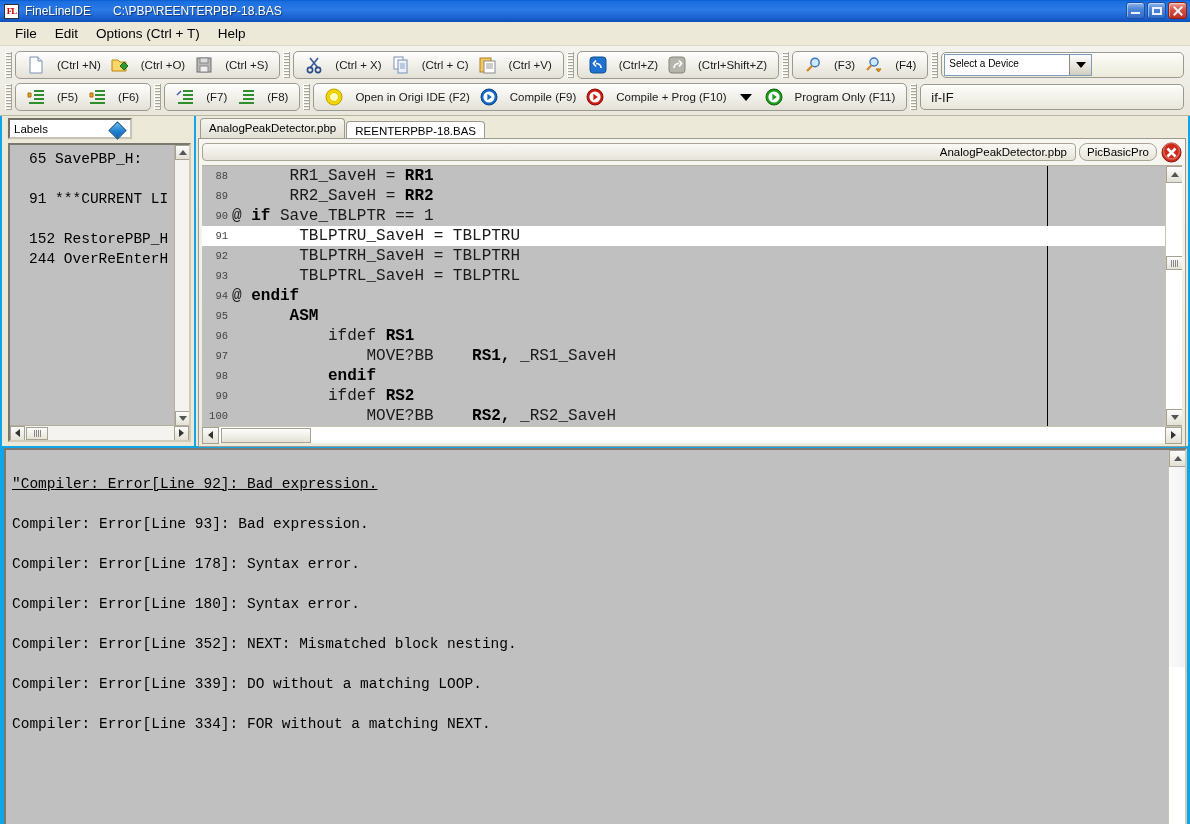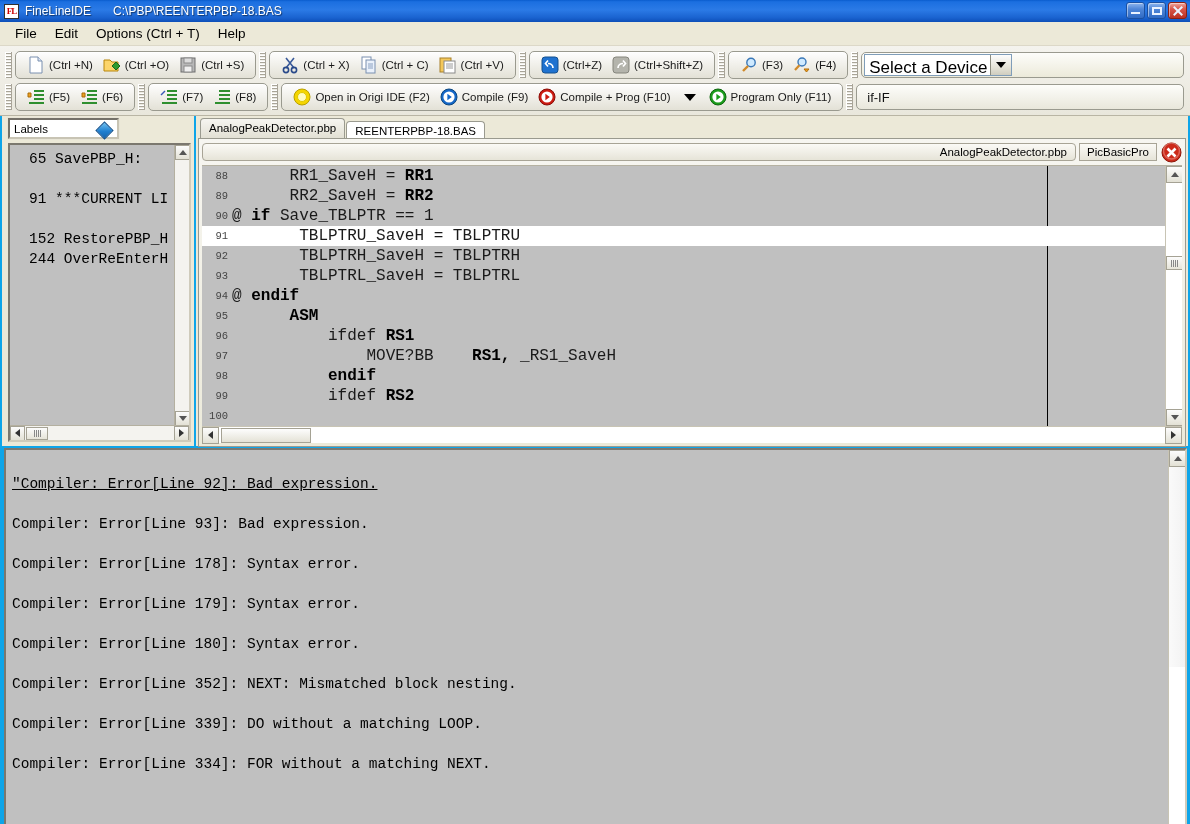--- a/index.html
+++ b/index.html
@@ -88,21 +88,21 @@
     display: flex; align-items: center;
     height: 28px;
     border: 1px solid #9a9a8f;
     border-radius: 5px;
     background: linear-gradient(180deg,#fefefe 0%,#f2f1ec 45%,#e3e1d6 100%);
     padding: 0 6px;
     box-shadow: inset 0 1px 0 #fff;
     flex: 0 0 auto;
   }
   .tbtn {
-    display: flex; align-items: center; gap: 4px;
+    display: flex; align-items: center; gap: 12px;
     padding: 0 5px; height: 24px;
     font-size: 11.5px; color: #1a1a1a;
     border-radius: 3px;
     white-space: nowrap;
     cursor: default;
   }
   .ico { width: 18px; height: 18px; flex: 0 0 auto; display:block; }
 
   
   .devwrap {
@@ -111,21 +111,21 @@
     border: 1px solid #9a9a8f; border-radius: 5px;
     background: linear-gradient(180deg,#fdfdfa 0%,#eceada 100%);
     flex: 1 1 auto; margin-right: 4px; padding: 0 2px;
   }
   .devcombo {
     display: flex; align-items: stretch;
     height: 22px; width: 148px;
     border: 1px solid #7f9db9; background: #fff;
   }
   .devcombo .dvtext {
-    flex: 1 1 auto; font-size: 17px; padding: 3px 4px; color:#000;
+    flex: 1 1 auto; font-size: 10px; padding: 3px 4px; color:#000;
     white-space: nowrap; overflow: hidden;
   }
   .devcombo .dvbtn {
     width: 22px; border-left: 1px solid #fff;
     background: linear-gradient(180deg,#fdfdfd 0%,#e6e4d8 60%,#cfcdbf 100%);
     border: 1px solid #8d8d80; border-right:none; border-top:none; border-bottom:none;
     display:flex; align-items:center; justify-content:center;
   }
   .caret-d { width:0;height:0;border-left:5px solid transparent;border-right:5px solid transparent;border-top:6px solid #000; }
 
@@ -142,21 +142,21 @@
   .middle { display: flex; height: 330px; min-height:330px; padding: 0 2px; gap: 2px; }
 
   
   .sidebar {
     width: 192px; flex: 0 0 192px;
     background: #ece9d8;
     display: flex; flex-direction: column;
     padding: 2px 3px 4px 6px;
   }
   .lblcombo {
-    height: 21px; width: 111px;
+    height: 21px; width: 124px;
     border: 2px inset #c8c4b4;
     background: #fff;
     display:flex; align-items:center;
     position: relative;
     margin-bottom: 4px;
     box-shadow: 0 0 0 1px #e8e5d6;
   }
   .lblcombo span { font-size: 11.5px; padding-left:4px; color:#000; }
   .diamond {
     position:absolute; right: 6px; top: 4px;
@@ -245,21 +245,21 @@
   .edtop { display: flex; align-items: center; gap: 3px; height: 20px; margin-bottom: 3px; }
   .pathbar {
     flex: 1 1 auto; height: 18px;
     border: 1px solid #a8a496; border-radius: 4px;
     background: linear-gradient(180deg,#fbfaf6 0%,#e6e4d8 100%);
     font-size: 11.5px; color: #000;
     display: flex; align-items: center; justify-content: flex-end;
     padding-right: 8px;
   }
   .pbpbtn {
-    height: 18px; border:1px solid #a8a496; border-radius: 0;
+    height: 18px; border:1px solid #a8a496; border-radius: 8px;
     background: linear-gradient(180deg,#fbfaf6 0%,#e6e4d8 100%);
     font-size: 11.5px; padding: 0 7px;
     display:flex; align-items:center; cursor: default;
   }
   .closebtn {
     width: 22px; height: 20px;
     display:flex;align-items:center;justify-content:center;
     cursor: default;
   }
   .code-outer { flex: 1 1 auto; display: flex; position: relative; overflow: hidden; border-top:1px solid #b6b2a2; }
@@ -656,20 +656,21 @@
               <div class="crow">
                 <span class="lnum">98</span>
                 <span class="ctext"><span>          </span><b>endif</b></span>
               </div>
               <div class="crow">
                 <span class="lnum">99</span>
                 <span class="ctext"><span>          ifdef </span><b>RS2</b></span>
               </div>
               <div class="crow">
                 <span class="lnum">100</span>
+                <span class="ctext"><span>              MOVE?BB    </span><b>RS2,</b><span> _RS2_SaveH</span></span>
               </div>
             </div>
           </div>
           <div class="code-vsb">
             <div class="sbbtn">
                 <span class="ar-u"></span>
               </div>
             <div class="vthumb" style="top:90px;">
                 <span class="bars"></span>
               </div>
@@ -692,21 +693,20 @@
       </div>
     </div>
   </div>
 
   <div class="outwrap">
     <div class="outbox">
       <div class="outtext">
 <div class="ul">"Compiler: Error[Line 92]: Bad expression.</div>
 <div>Compiler: Error[Line 93]: Bad expression.</div>
 <div>Compiler: Error[Line 178]: Syntax error.</div>
-<div>Compiler: Error[Line 179]: Syntax error.</div>
 <div>Compiler: Error[Line 180]: Syntax error.</div>
 <div>Compiler: Error[Line 352]: NEXT: Mismatched block nesting.</div>
 <div>Compiler: Error[Line 339]: DO without a matching LOOP.</div>
 <div>Compiler: Error[Line 334]: FOR without a matching NEXT.</div>
 
 
 
 
 
 

